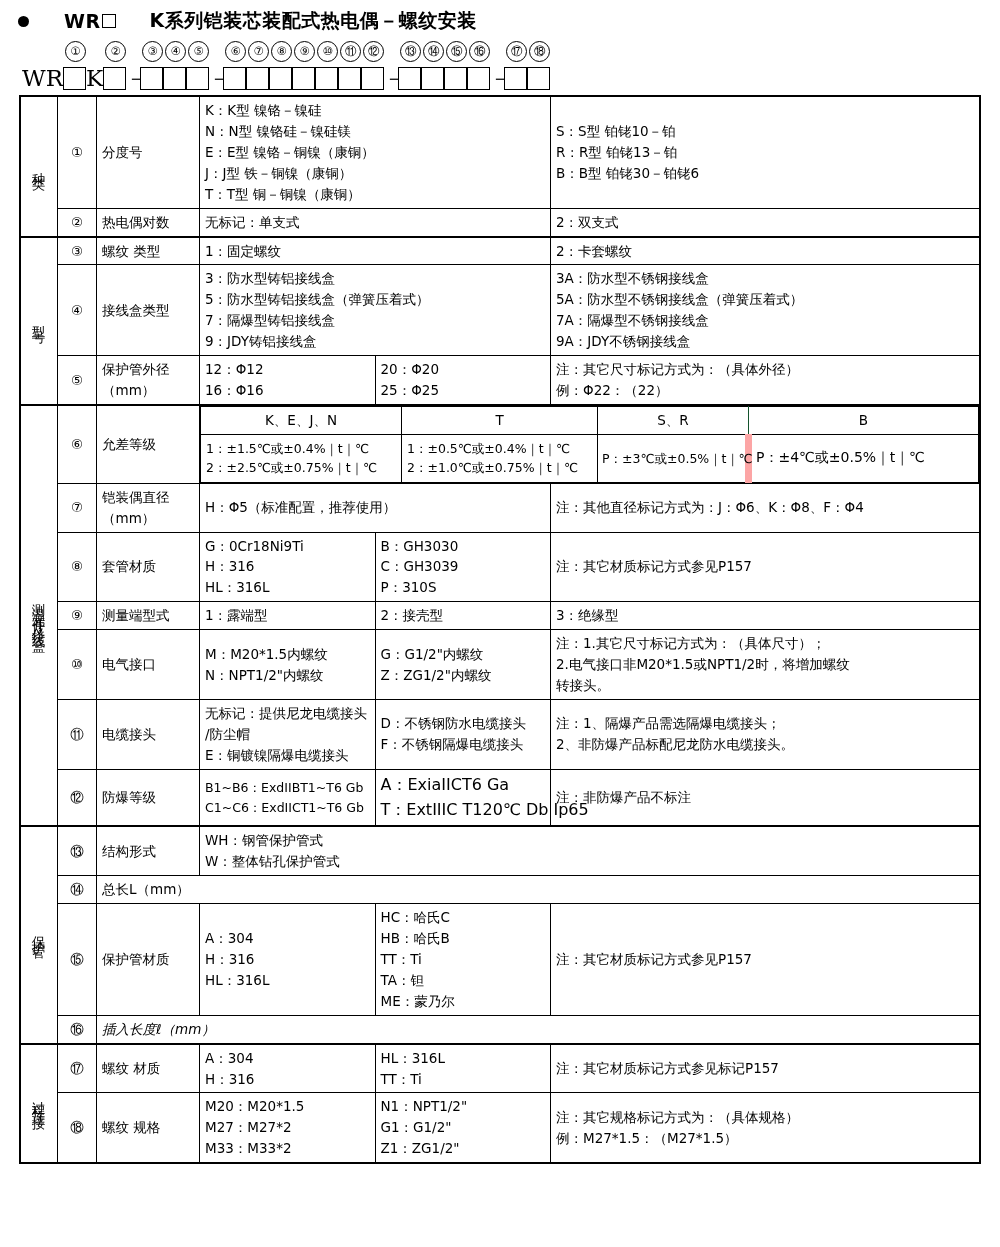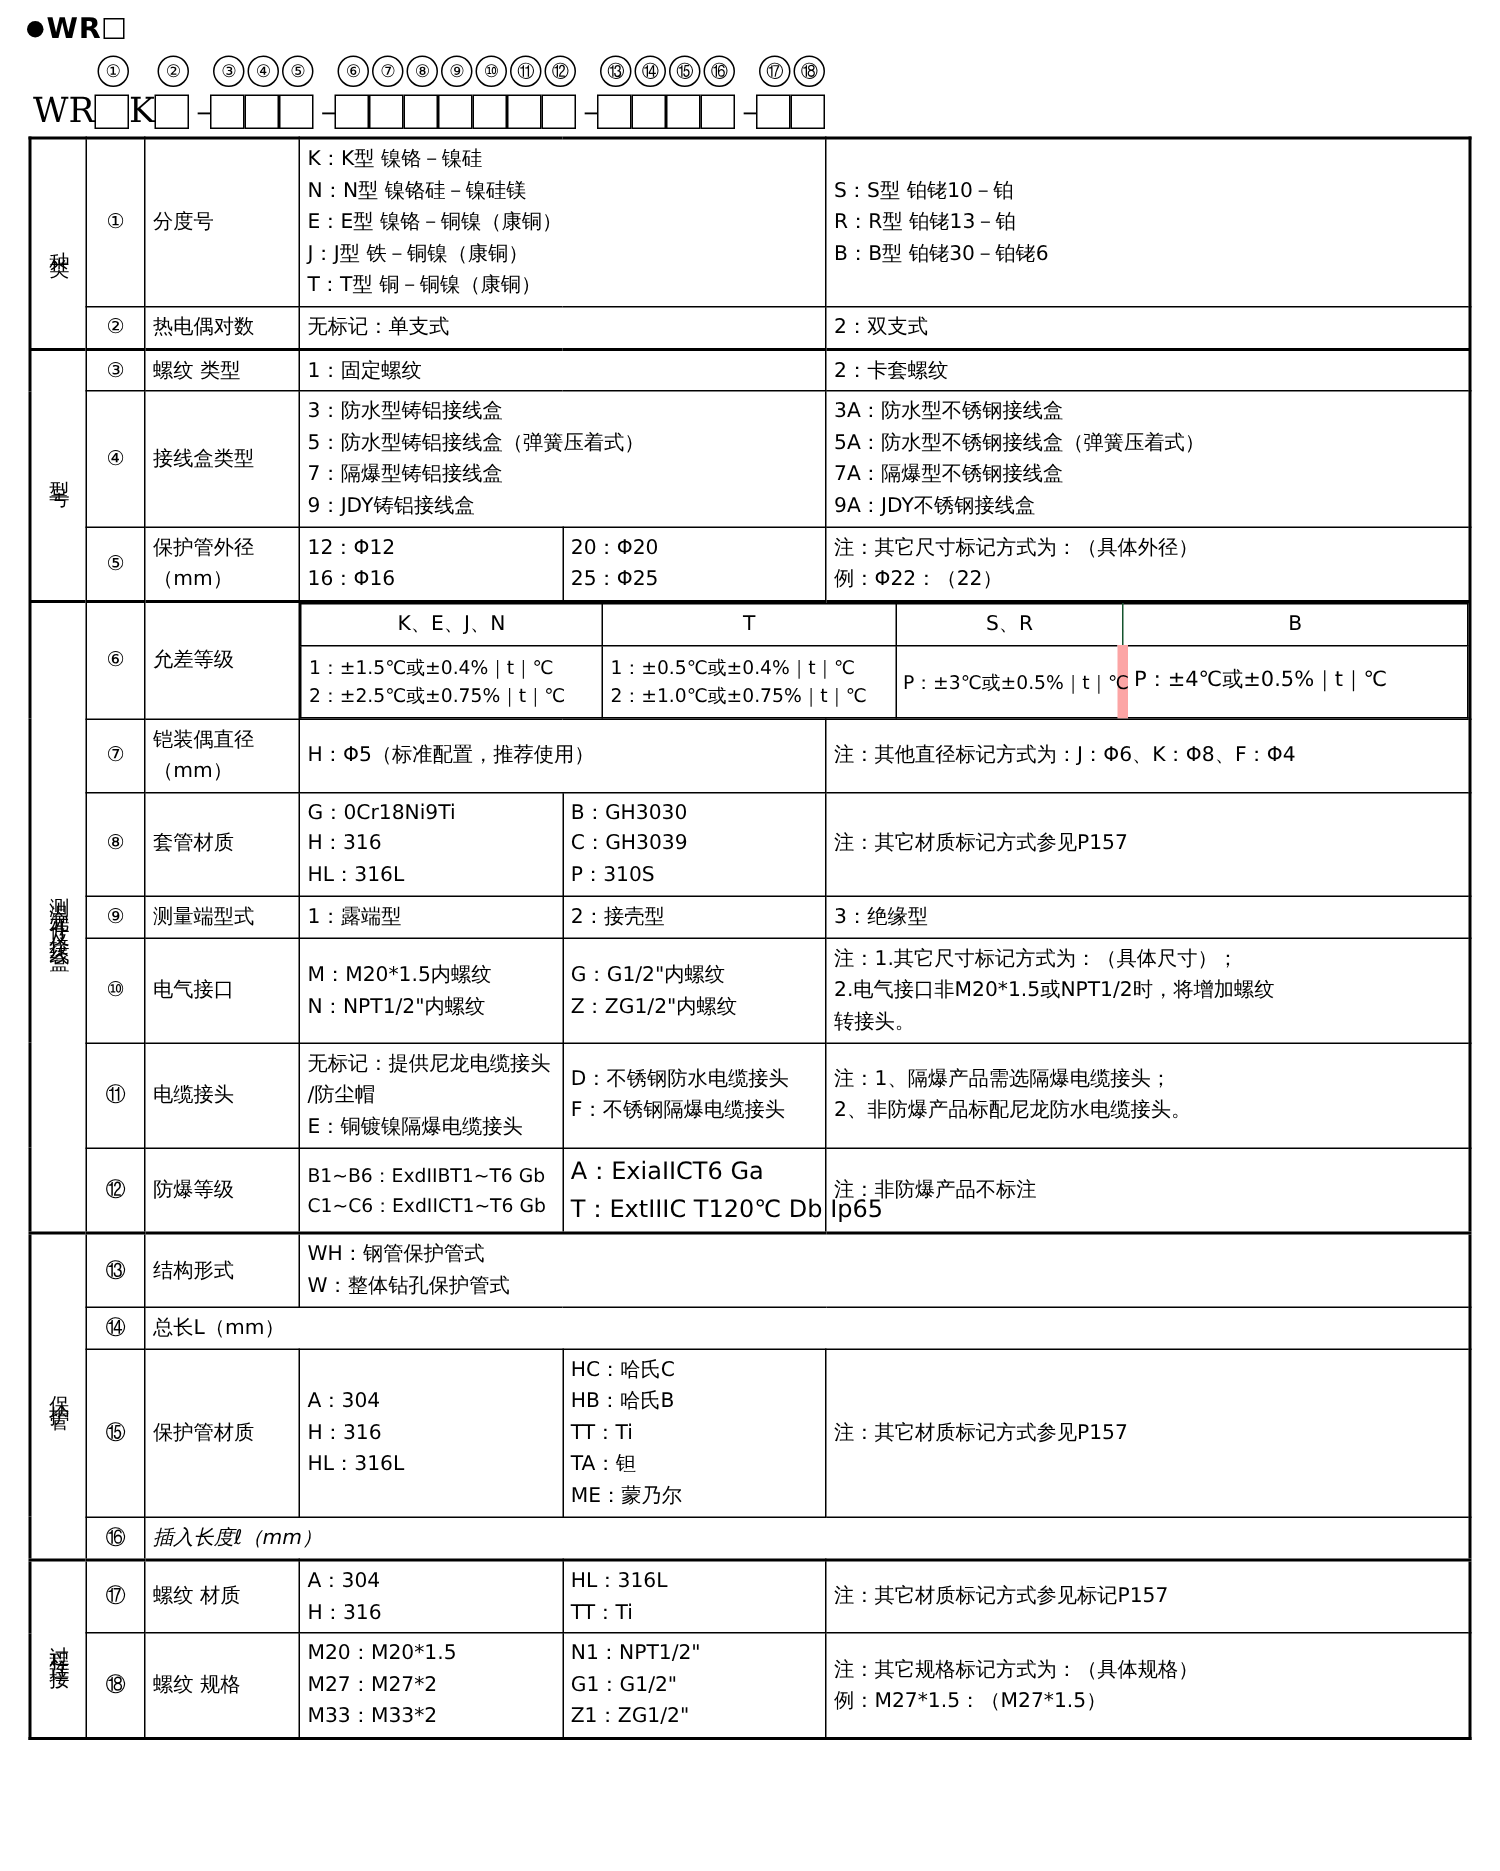--- a/index.html
+++ b/index.html
@@ -33,21 +33,21 @@
   }
   .bullet {
     display: inline-block;
     width: 11px;
     height: 11px;
     border-radius: 50%;
     background: #000;
     margin-right: 2px;
     flex: none;
   }
-  .title-text { white-space: nowrap; }
+  .title-text { white-space: nowrap; margin-left: 33px; }
   .sq-inline {
     display: inline-block;
     width: 12px;
     height: 12px;
     border: 1.6px solid #000;
     vertical-align: 1px;
     margin: 0 1px;
   }
 
   
@@ -166,20 +166,21 @@
 </style>
 </head>
 <body>
 
 <div class="page">
 
   <div class="title-row">
     <span class="bullet"></span>
     <span class="title-text">WR</span>
     <span class="sq-inline"></span>
+    <span class="title-text">K系列铠装芯装配式热电偶－螺纹安装</span>
   </div>
 
   <div class="code-block">
     <div class="circ-row" id="circrow" style="position: relative; display: block;">
         <span class="circnum" style="position: absolute; left: 42.9688px; bottom: 0px;">①</span>
         <span class="circnum" style="position: absolute; left: 83.1562px; bottom: 0px;">②</span>
         <span class="circnum" style="position: absolute; left: 120.156px; bottom: 0px;">③</span>
         <span class="circnum" style="position: absolute; left: 143.156px; bottom: 0px;">④</span>
         <span class="circnum" style="position: absolute; left: 166.156px; bottom: 0px;">⑤</span>
         <span class="circnum" style="position: absolute; left: 203.156px; bottom: 0px;">⑥</span>

